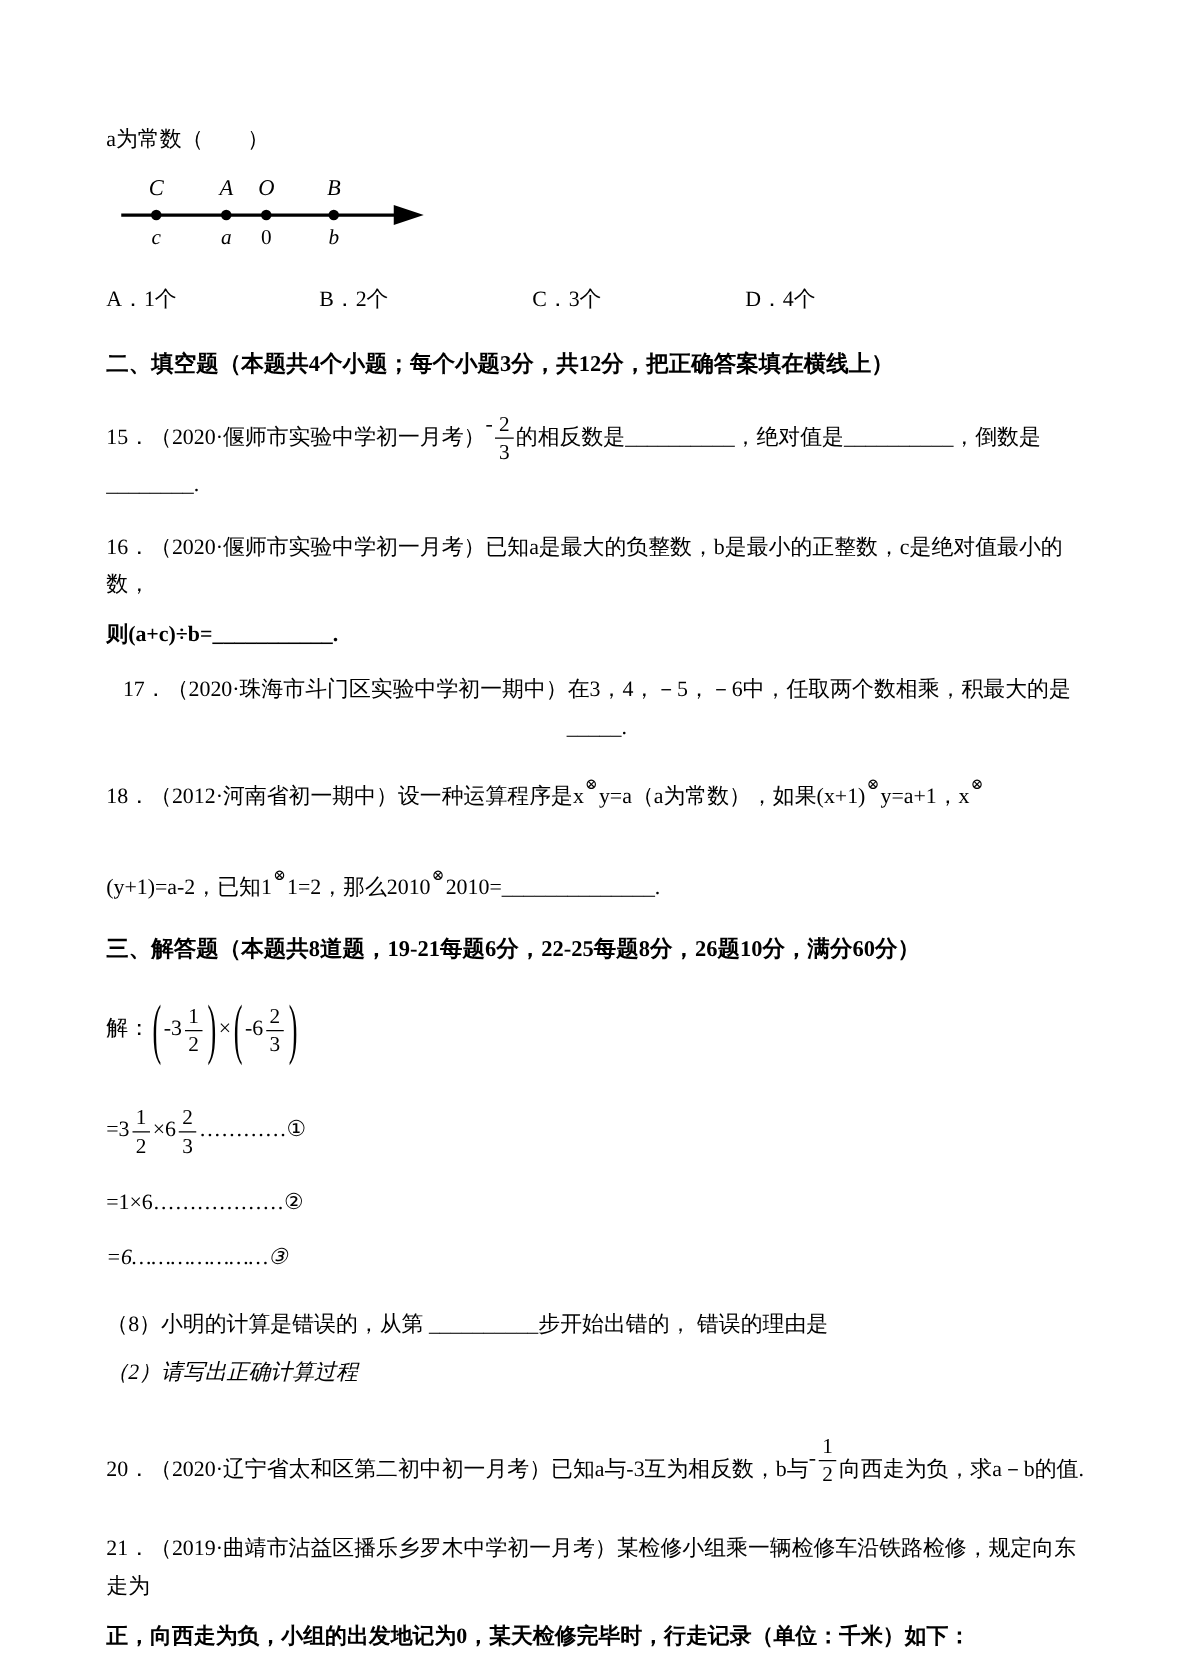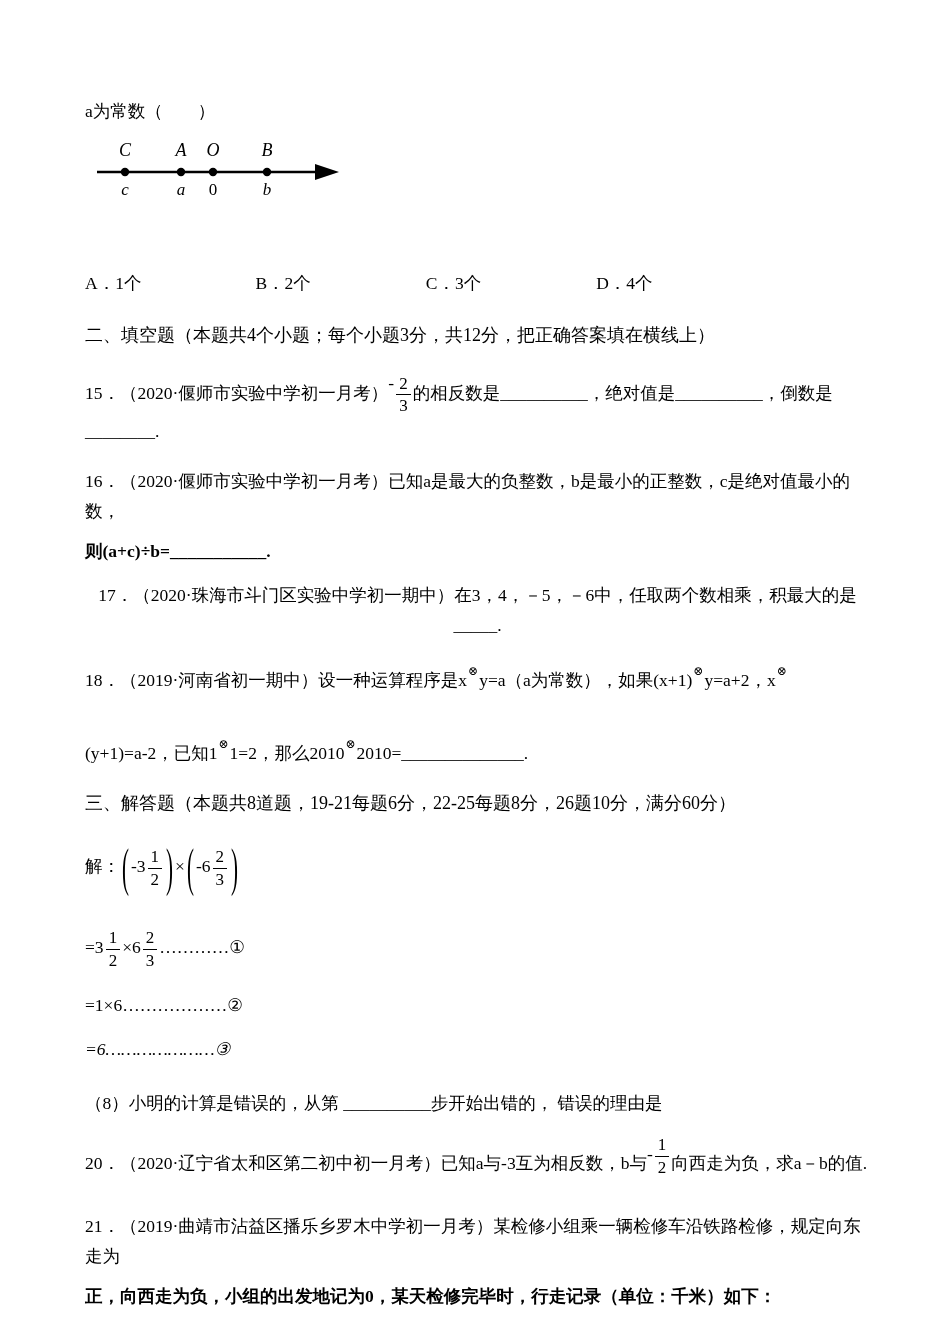--- a/index.html
+++ b/index.html
@@ -16,30 +16,30 @@
     font-size: 17.5px;
     line-height: 30px;
   }
   .page {
     padding: 96px 80px 0 85px;
     box-sizing: border-box;
     width: 950px;
   }
   .para { margin: 0 0 14px 0; }
   .heading {
-    font-weight: normal;
+    font-weight: bold;
     margin: 0 0 18px 0;
     font-size: 18px;
   }
   
   .numberline-wrap { margin: 0 0 24px 10px; height: 60px; }
   .numberline-wrap svg { display: block; }
   
   .options { margin: 0 0 22px 0; }
-  .options span { display: inline-block; width: 166px; margin-top: 44px; }
+  .options span { display: inline-block; width: 166px; }
   
   .frac {
     display: inline-block;
     vertical-align: middle;
     text-align: center;
     line-height: 1.15;
     margin: 0 2px;
     font-size: 17px;
   }
   .frac .fn { display: block; padding: 0 3px 1px 3px; }
@@ -112,21 +112,21 @@
 
   <div class="para q16">
     <div>16．（2020·偃师市实验中学初一月考）已知a是最大的负整数，b是最小的正整数，c是绝对值最小的数，</div>
     <div class="l2">则(a+c)÷b=___________.</div>
   </div>
 
   <div class="para" style="margin-bottom:16px;text-align:center;">17．（2020·珠海市斗门区实验中学初一期中）在3，4，－5，－6中，任取两个数相乘，积最大的是_____.</div>
 
   <div class="para q18 gap-lg">
     <div>
-      <span>18．（2019·河南省初一期中）设一种运算程序是x</span><span class="opsup">⊗</span><span>y=a（a为常数），如果(x+1)</span><span class="opsup">⊗</span><span>y=a+2，x</span><span class="opsup">⊗</span>
+      <span>18．（2012·河南省初一期中）设一种运算程序是x</span><span class="opsup">⊗</span><span>y=a（a为常数），如果(x+1)</span><span class="opsup">⊗</span><span>y=a+1，x</span><span class="opsup">⊗</span>
     </div>
     <div class="l2">
       <span>(y+1)=a-2，已知1</span><span class="opsup">⊗</span><span>1=2，那么2010</span><span class="opsup">⊗</span><span>2010=______________.</span>
     </div>
   </div>
 
   <div class="heading" style="margin-bottom:16px;">三、解答题（本题共8道题，19-21每题6分，22-25每题8分，26题10分，满分60分）</div>
 
 
   <div class="mathline">
@@ -134,20 +134,21 @@
   </div>
 
   <div class="stepline">
     <span>=3</span><span class="frac"><span class="fn">1</span><span class="fd">2</span></span><span>×6</span><span class="frac"><span class="fn">2</span><span class="fd">3</span></span><span>…………①</span>
   </div>
 
   <div class="plainstep">=1×6………………②</div>
   <div class="plainstep gap-xl">=6…………………③</div>
 
   <div class="para gap-sm">（8）小明的计算是错误的，从第 __________步开始出错的，  错误的理由是</div>
+  <div class="para gap-xl" style="margin-bottom:26px;">（2）请写出正确计算过程</div>
 
   <div class="para gap-lg" style="line-height:56px;">
     <span>20．（2020·辽宁省太和区第二初中初一月考）已知a与-3互为相反数，b与</span><span class="vraise"><span>-</span><span class="frac"><span class="fn">1</span><span class="fd">2</span></span></span><span>向西走为负，求a－b的值.</span>
   </div>
 
   <div class="para q21">
     <div>21．（2019·曲靖市沾益区播乐乡罗木中学初一月考）某检修小组乘一辆检修车沿铁路检修，规定向东走为</div>
     <div class="l2">正，向西走为负，小组的出发地记为0，某天检修完毕时，行走记录（单位：千米）如下：</div>
   </div>
 

